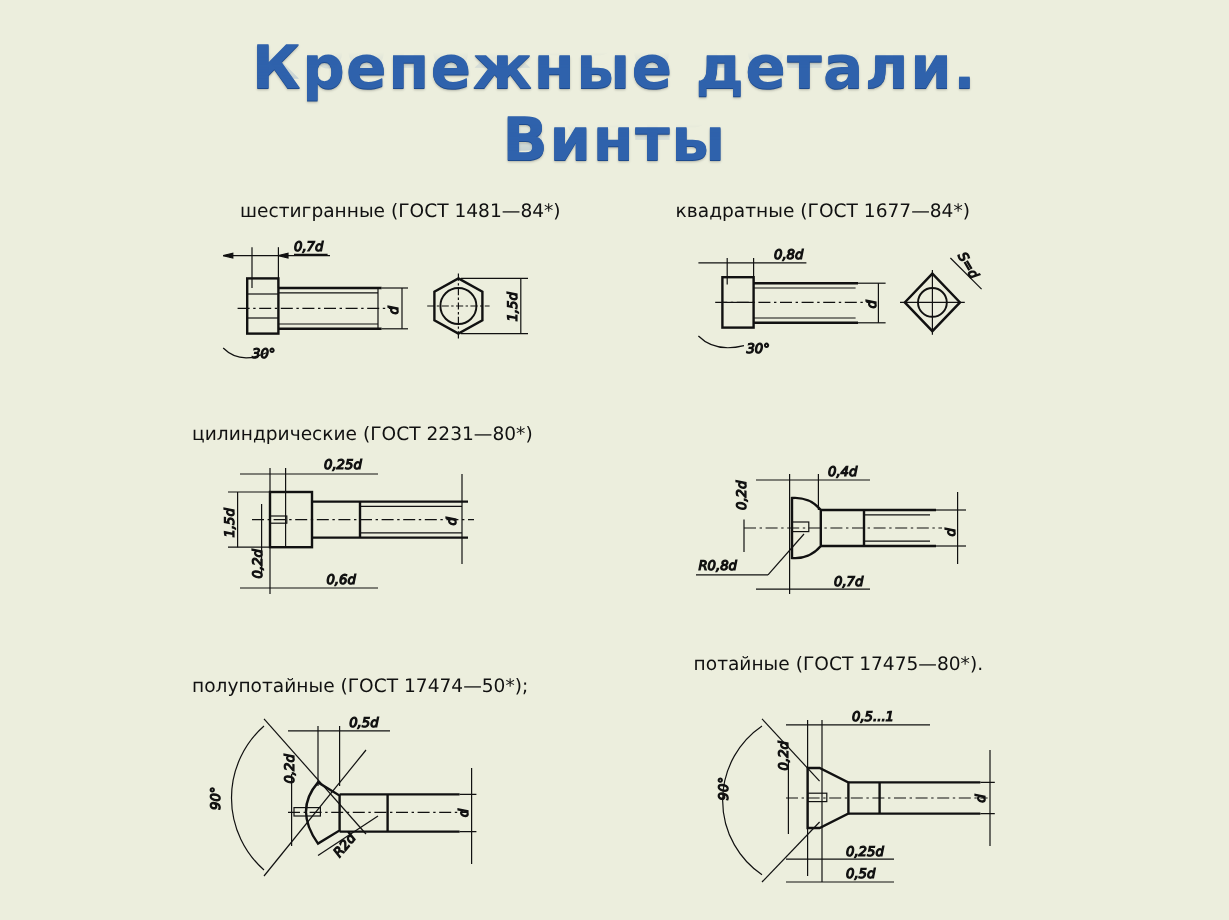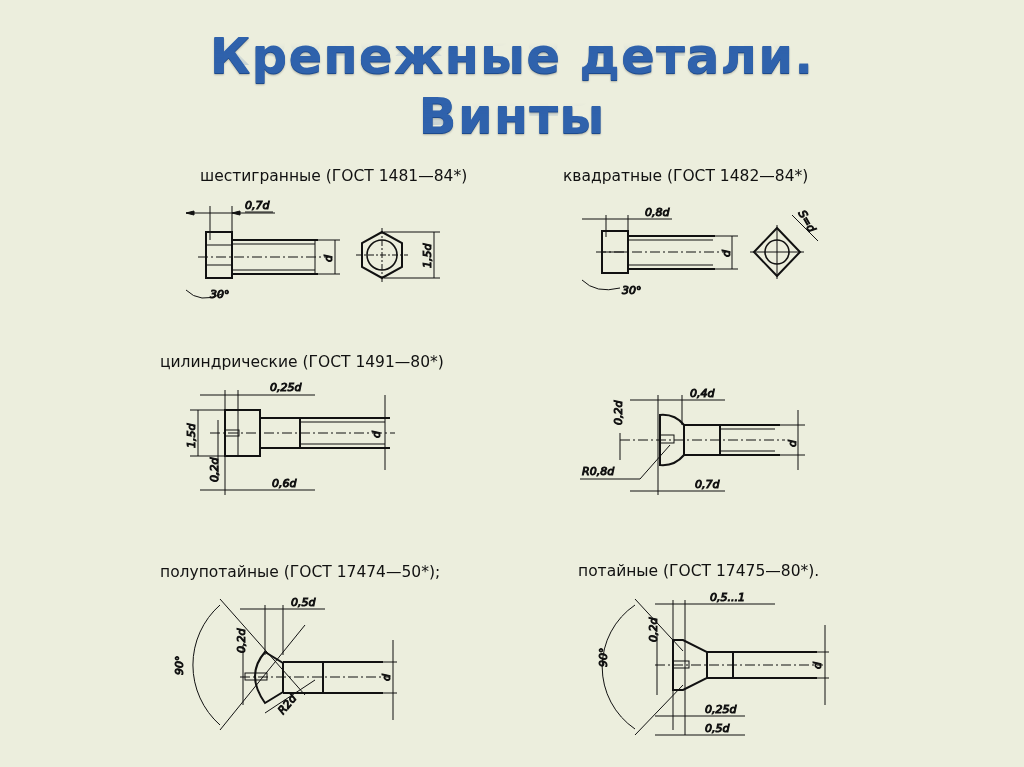--- a/index.html
+++ b/index.html
@@ -43,24 +43,24 @@
     <span>Крепежные детали.</span>
     <span class="refl">Крепежные детали.</span>
   </div>
   <div class="title-line l2">
     <span>Винты</span>
     <span class="refl">Винты</span>
   </div>
 </div>
 
 <div class="caption" style="left:152px; top:167px;margin-left:48px;">шестигранные (ГОСТ 1481—84*)</div>
-<div class="caption" style="left:563px; top:167px;">квадратные (ГОСТ 1482—84*)</div>
-<div class="caption" style="left:160px; top:353px;">цилиндрические (ГОСТ 1491—80*)</div>
+<div class="caption" style="left:563px; top:167px;">квадратные (ГОСТ 1677—84*)</div>
+<div class="caption" style="left:160px; top:353px;">цилиндрические (ГОСТ 2231—80*)</div>
 <div class="caption" style="left:160px; top:563px;">полупотайные (ГОСТ 17474—50*);</div>
-<div class="caption" style="left:578px; top:562px;">потайные (ГОСТ 17475—80*).</div>
+<div class="caption" style="left:578px; top:544px;">потайные (ГОСТ 17475—80*).</div>
 
 <div class="drawing" style="left:170px; top:190px;">
   <svg width="280" height="120" stroke="#111" fill="none" stroke-width="1">
     <line x1="16" y1="23" x2="105" y2="23"></line>
     <line x1="40" y1="16" x2="40" y2="50"></line>
       <line x1="62" y1="16" x2="62" y2="50"></line>
     <path d="M16 23 l8 -2 v4 z M62 23 l8 -2 v4 z" fill="#111"></path>
     <text class="dim" x="75" y="19">0,7d</text>
     <line x1="75" y1="22" x2="103" y2="22"></line>
     <rect x="36" y="42" width="26" height="46" stroke-width="2"></rect>

